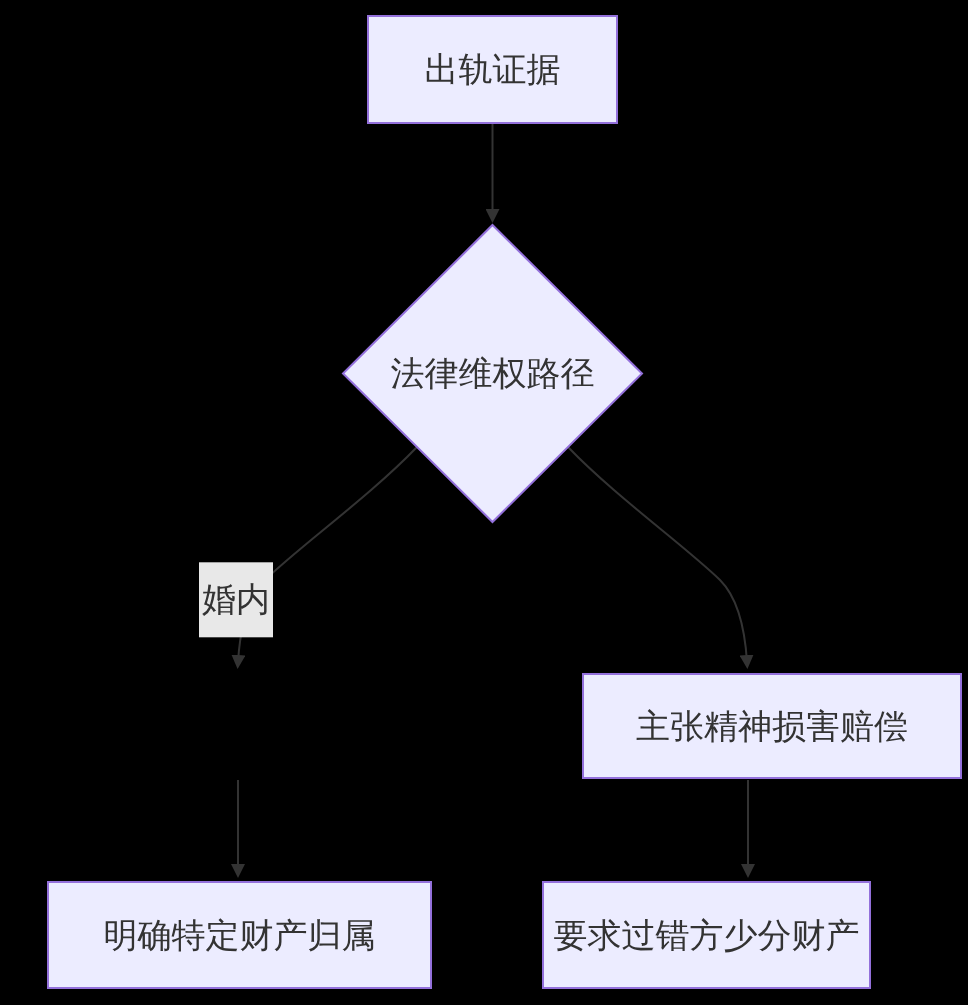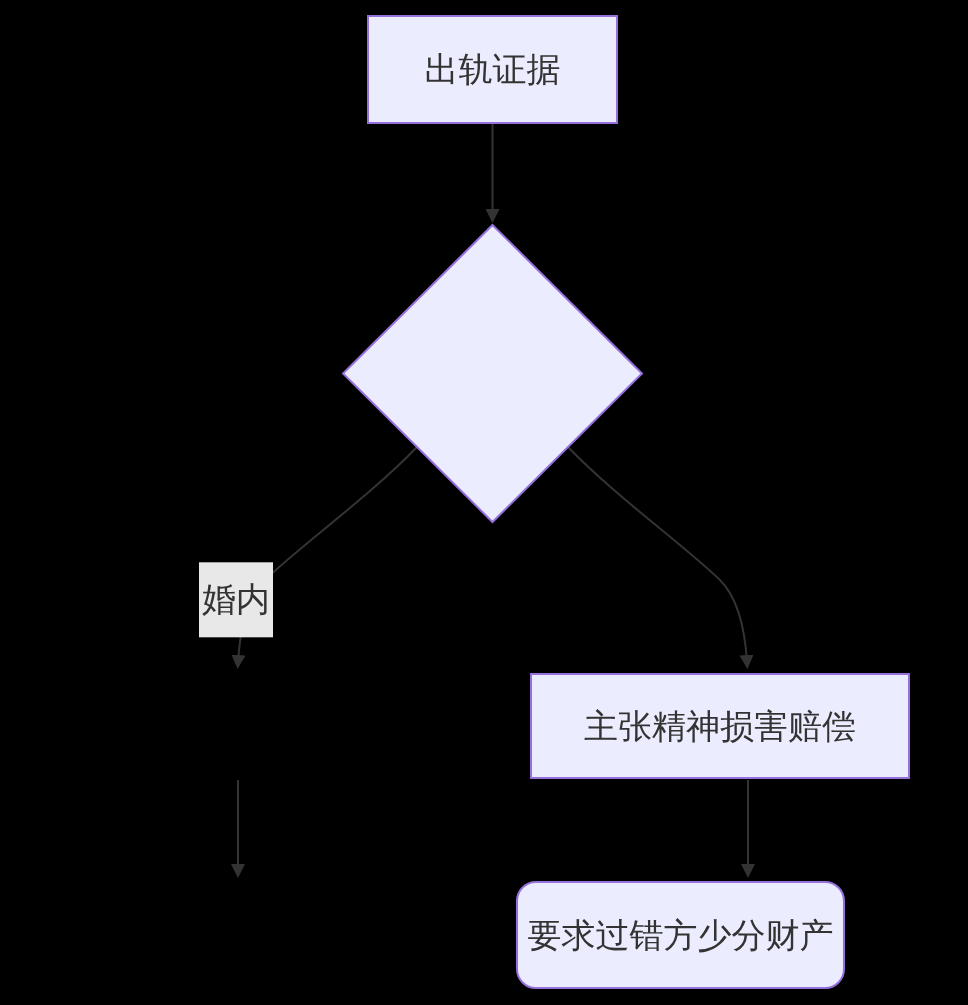--- a/index.html
+++ b/index.html
@@ -94,27 +94,33 @@
 
     <path class="edge-path" marker-end="url(#arrow)" d="M 748 780 L 748 871"></path>
 
     <polygon class="diamond-shape" points="492.5,225 642,373.5 492.5,522 343,373.5"></polygon>
   </svg>
 
   <div class="node" style="left:367px; top:15px; width:251px; height:109px;">
     <span>出轨证据</span>
   </div>
 
+  <div class="diamond-label" style="left:343px; top:225px; width:299px; height:297px;">
+    <span>法律维权路径</span>
+  </div>
 
 
-  <div class="node" style="left:530px; top:673px; width:380px; height:106px;">
+  <div class="node" style="left:582px; top:673px; width:380px; height:106px;">
     <span>主张精神损害赔偿</span>
   </div>
 
+  <div class="node" style="left:47px; top:881px; width:385px; height:108px;">
+    <span>明确特定财产归属</span>
+  </div>
 
-  <div class="node" style="left:516px; top:881px; width:329px; height:108px;border-radius:20px;">
+  <div class="node" style="left:542px; top:881px; width:329px; height:108px;">
     <span>要求过错方少分财产</span>
   </div>
 
   <div class="edge-label" style="left:236px; top:600px;">婚内</div>
 
 
 </div>
 
 </body></html>

